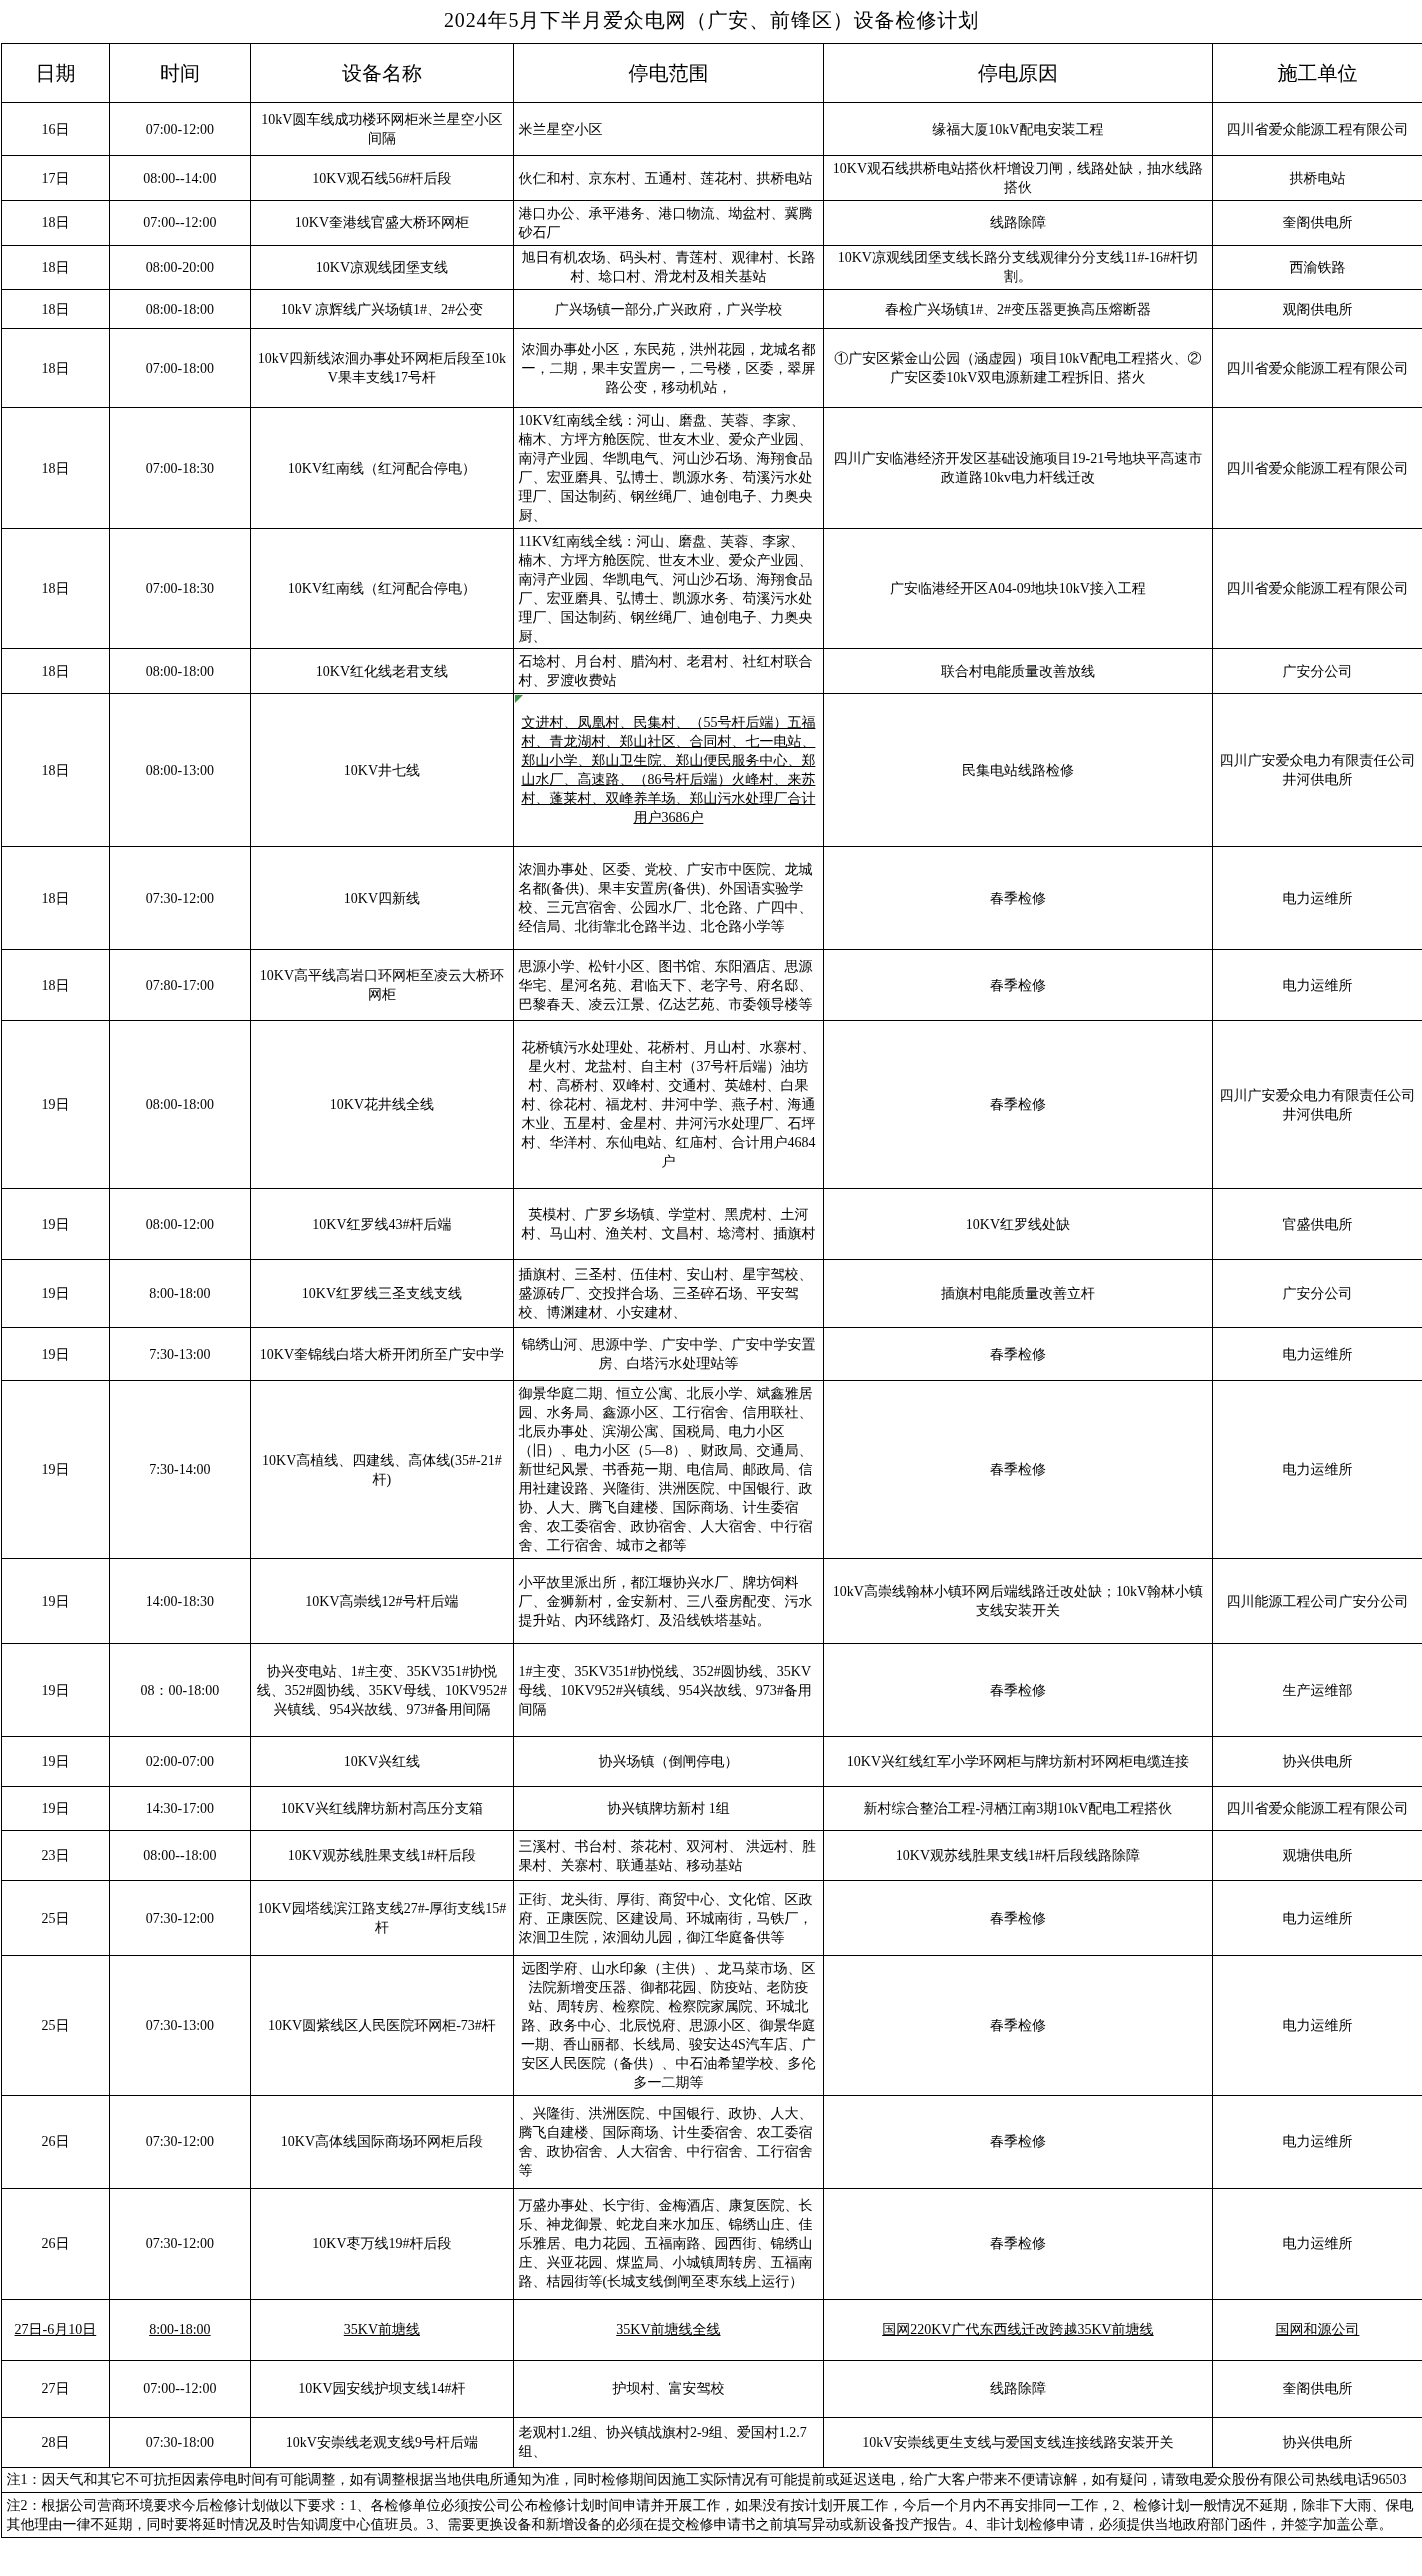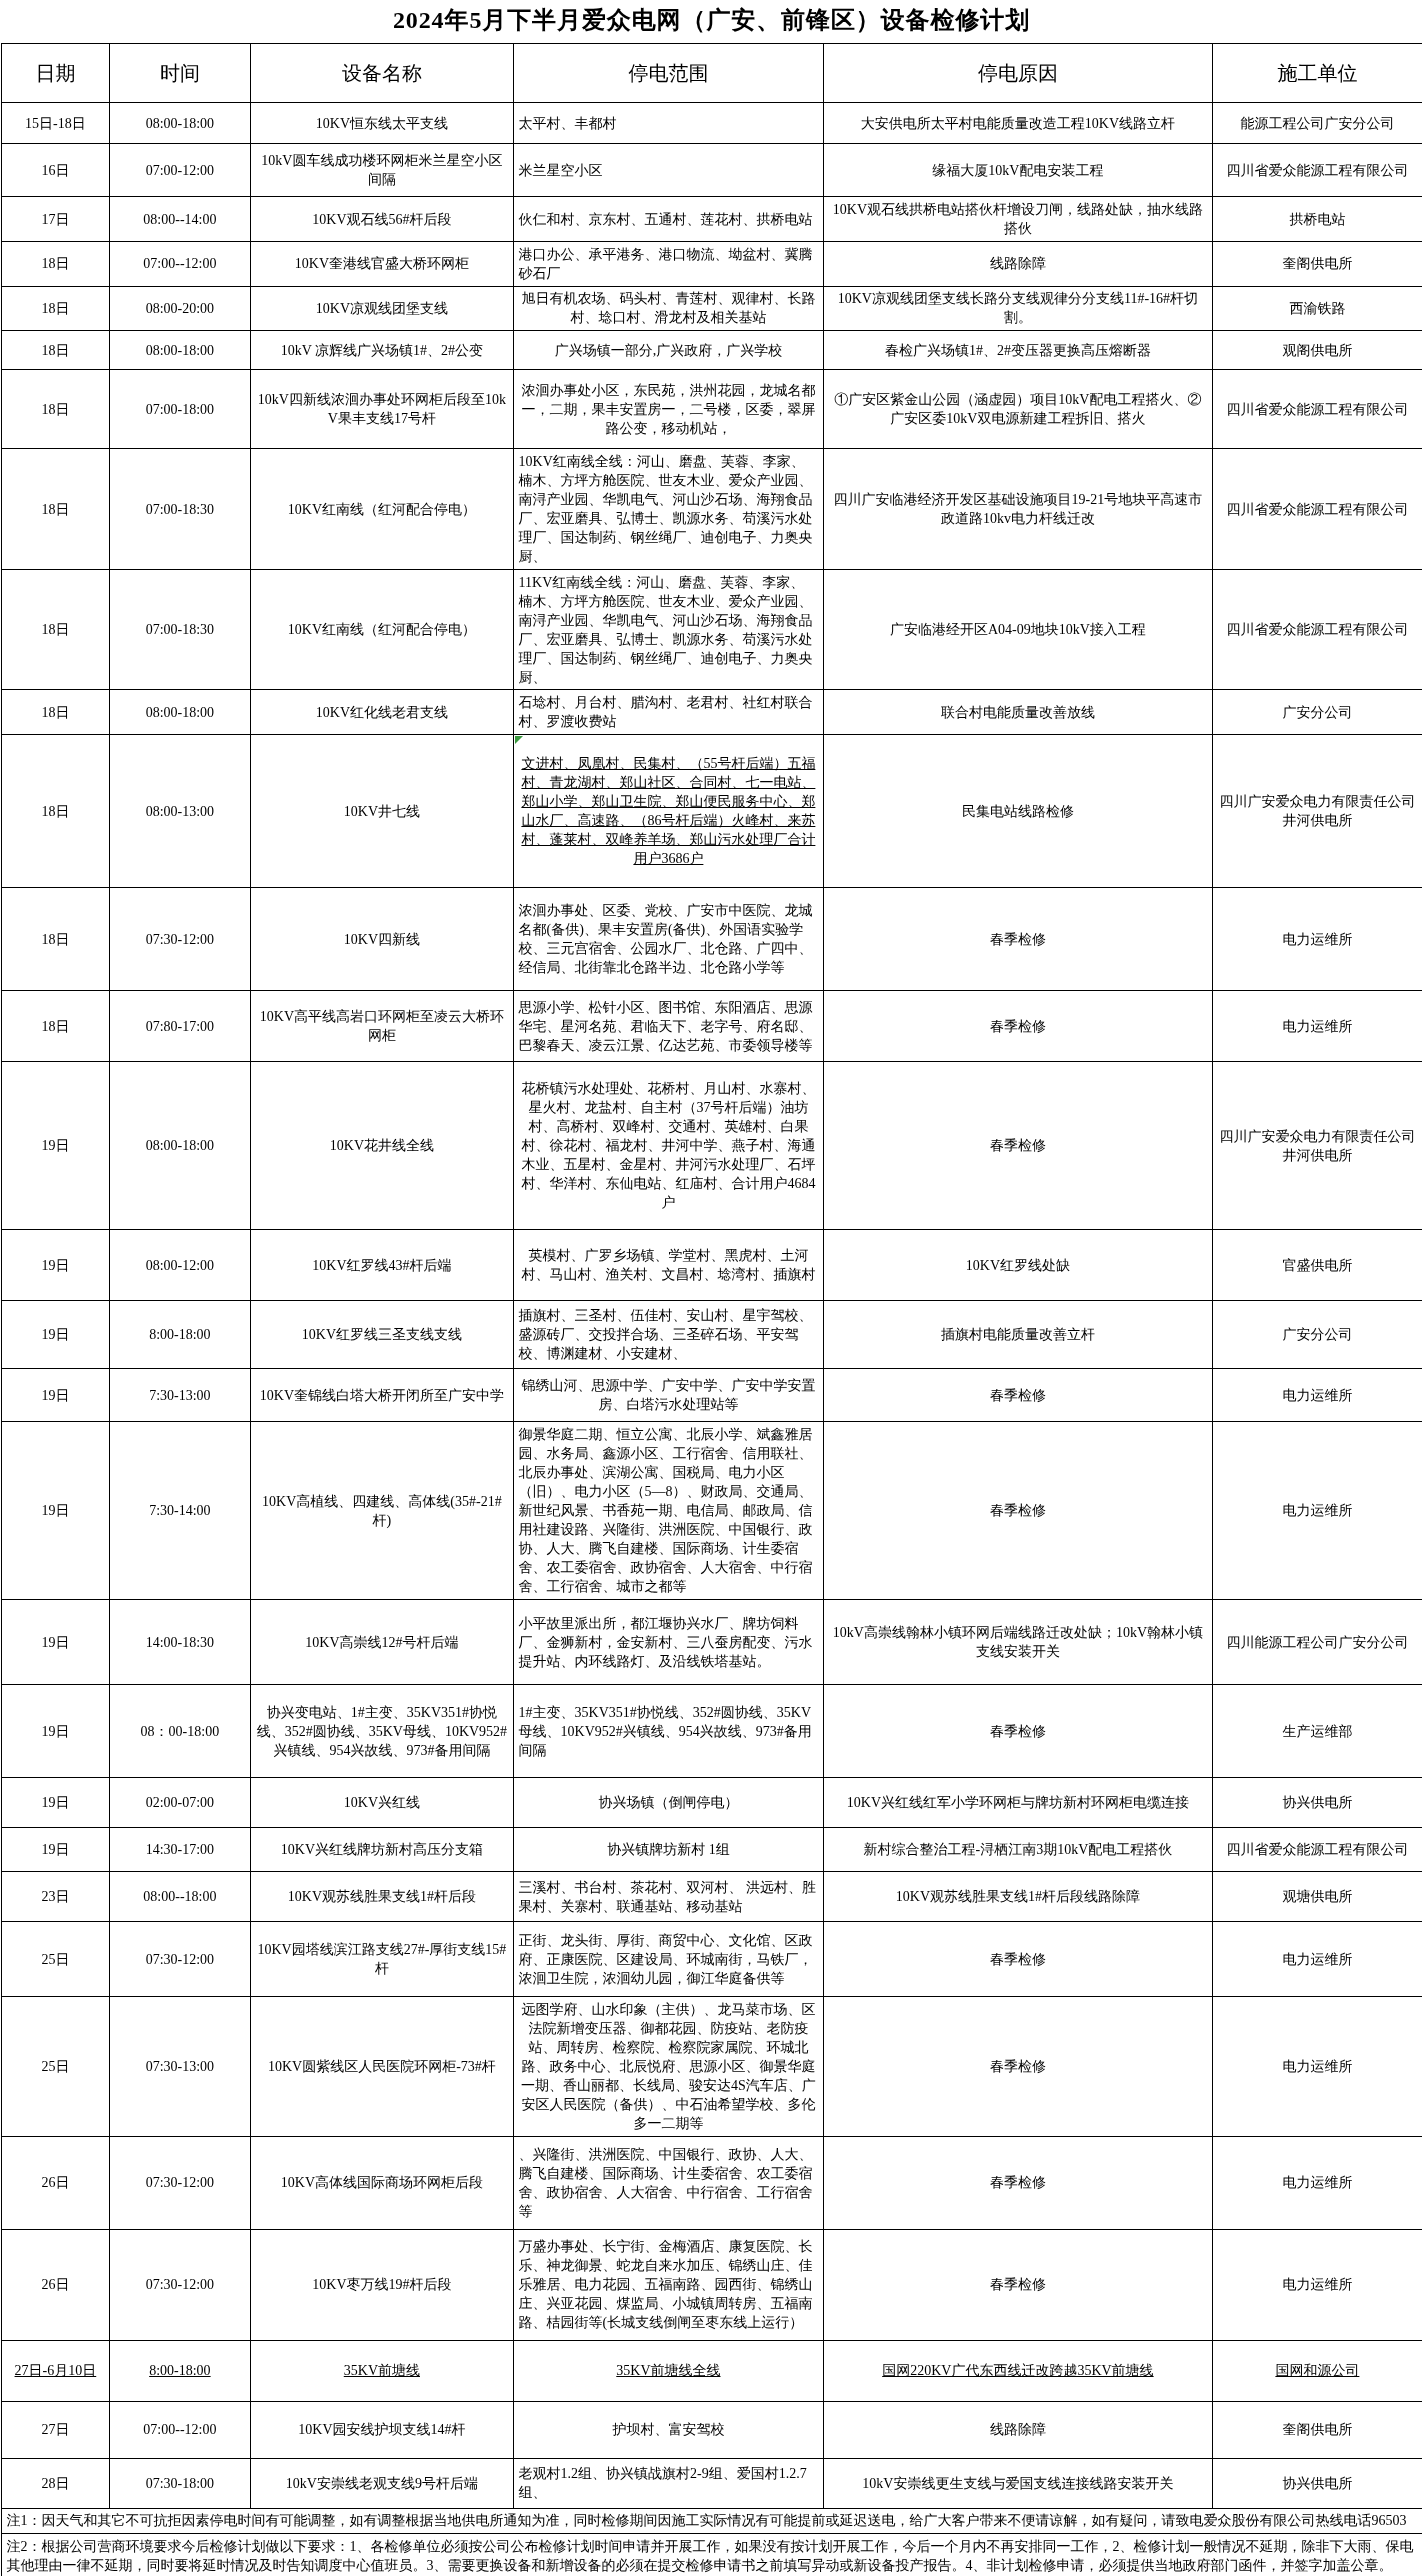--- a/index.html
+++ b/index.html
@@ -1,19 +1,19 @@
 <!DOCTYPE html>
 <html style="font-size:15px"><head>
 <meta charset="utf-8">
 <style>
   html,body{margin:0;padding:0;background:#ffffff;}
   body{width:1423px;font-family:"Liberation Serif","DejaVu Serif",serif;color:#000;}
   .page{width:1423px;}
   .title{
-    text-align:center;font-weight:bold;font-size:24px;line-height:41px;
+    text-align:center;font-weight:normal;font-size:20px;line-height:41px;
     margin:0;padding:0 0 1.9px 0;letter-spacing:0.9px;
   }
   table.grid{
     border-collapse:collapse;table-layout:fixed;width:1421px;margin:0 0.9px;
     border:1.9px solid #000;
   }
   table.grid th,table.grid td{
     border:0.9px solid #000;
     font-size:14px;line-height:19px;
     padding:2.8px 4.7px;
@@ -55,28 +55,20 @@
       <tr>
           <th>日期</th>
           <th>时间</th>
           <th>设备名称</th>
           <th>停电范围</th>
           <th>停电原因</th>
           <th>施工单位</th>
         </tr>
     </thead>
     <tbody>
-        <tr style="height: 41px;">
-          <td class="date">15日-18日</td>
-          <td class="time">08:00-18:00</td>
-          <td class="equipment">10KV恒东线太平支线</td>
-          <td class="scope left">太平村、丰都村</td>
-          <td class="reason">大安供电所太平村电能质量改造工程10KV线路立杆</td>
-          <td class="unit">能源工程公司广安分公司</td>
-        </tr>
         <tr style="height: 53px;">
           <td class="date">16日</td>
           <td class="time">07:00-12:00</td>
           <td class="equipment">10kV圆车线成功楼环网柜米兰星空小区间隔</td>
           <td class="scope left">米兰星空小区</td>
           <td class="reason">缘福大厦10kV配电安装工程</td>
           <td class="unit">四川省爱众能源工程有限公司</td>
         </tr>
         <tr style="height: 44px;">
           <td class="date">17日</td>

